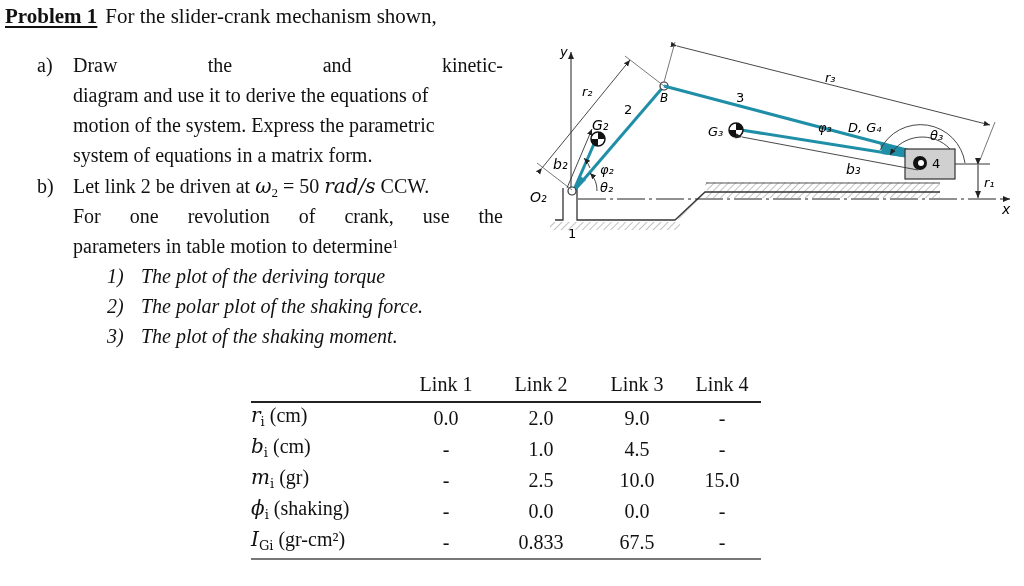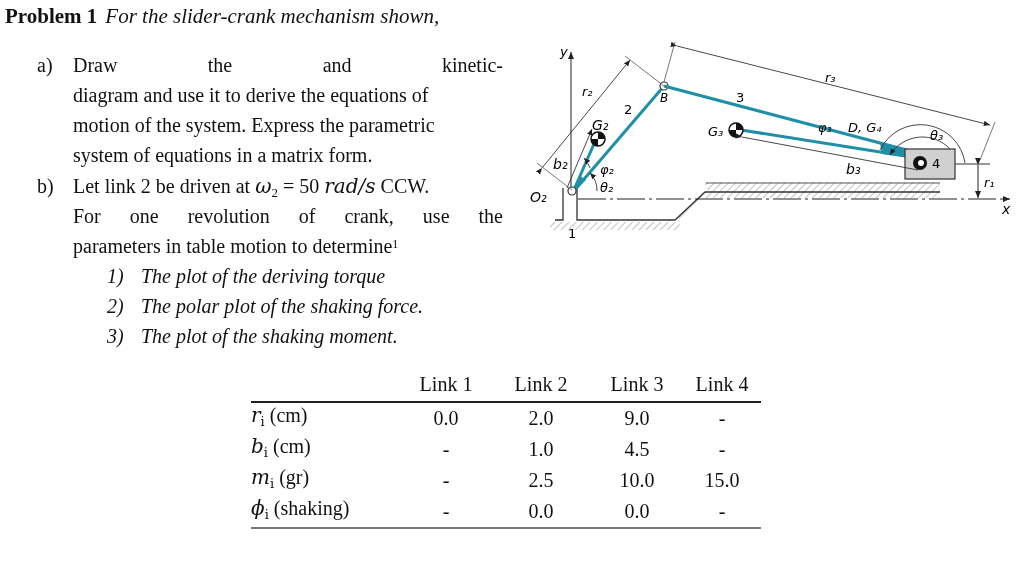--- a/index.html
+++ b/index.html
@@ -1,20 +1,20 @@
 <!DOCTYPE html>
 <html><head>
 <meta charset="utf-8">
 <style>
   html, body { margin:0; padding:0; background:#ffffff; }
   body { width:1024px; height:586px; position:relative; overflow:hidden;
          font-family:"Liberation Serif", "DejaVu Serif", serif; color:#111; }
   .title { position:absolute; left:5px; top:4px; font-size:21px; white-space:nowrap; }
-  .title .lbl { font-weight:bold; text-decoration-thickness:2px; text-underline-offset:3px; }
-  .title .rest { margin-left:8px;font-style:italic; }
+  .title .lbl { font-weight:bold; text-decoration:underline; text-decoration-thickness:2px; text-underline-offset:3px; }
+  .title .rest { margin-left:8px; }
   .para { position:absolute; font-size:20px; line-height:30px; white-space:nowrap; }
   .just { display:flex; justify-content:space-between; width:430px; }
   .marker { position:absolute; font-size:20px; line-height:30px; }
   .sup { font-size:12px; vertical-align:top; position:relative; top:-2px; }
   .math { font-family:"DejaVu Serif", serif; font-style:italic; }
   .sub { font-size:13px; vertical-align:-4px; font-style:normal; }
   .item { position:absolute; font-size:20px; line-height:30px; white-space:nowrap;font-style:italic; }
   .item .num { display:inline-block; width:34px; }
 
   table.params { position:absolute; left:251px; top:371px; border-collapse:collapse; font-size:20px; }
@@ -102,20 +102,27 @@
       <td>-</td>
       <td>2.5</td>
       <td>10.0</td>
       <td>15.0</td>
     </tr>
     <tr>
       <td class="rowlbl"><span class="math">ϕ</span><span class="sub math">i</span><span> (shaking)</span></td>
       <td>-</td>
       <td>0.0</td>
       <td>0.0</td>
+      <td>-</td>
+    </tr>
+    <tr>
+      <td class="rowlbl"><span class="math">I</span><span class="sub math">Gi</span><span> (gr-cm²)</span></td>
+      <td>-</td>
+      <td>0.833</td>
+      <td>67.5</td>
       <td>-</td>
     </tr>
   </tbody>
 </table>
 
 <svg class="diagram" width="504" height="210" viewBox="0 0 504 210">
   <defs>
     <pattern id="hatch" width="5" height="5" patternUnits="userSpaceOnUse" patternTransform="rotate(45)">
       <line x1="0" y1="0" x2="0" y2="5" stroke="#999" stroke-width="1.2"></line>
     </pattern>

